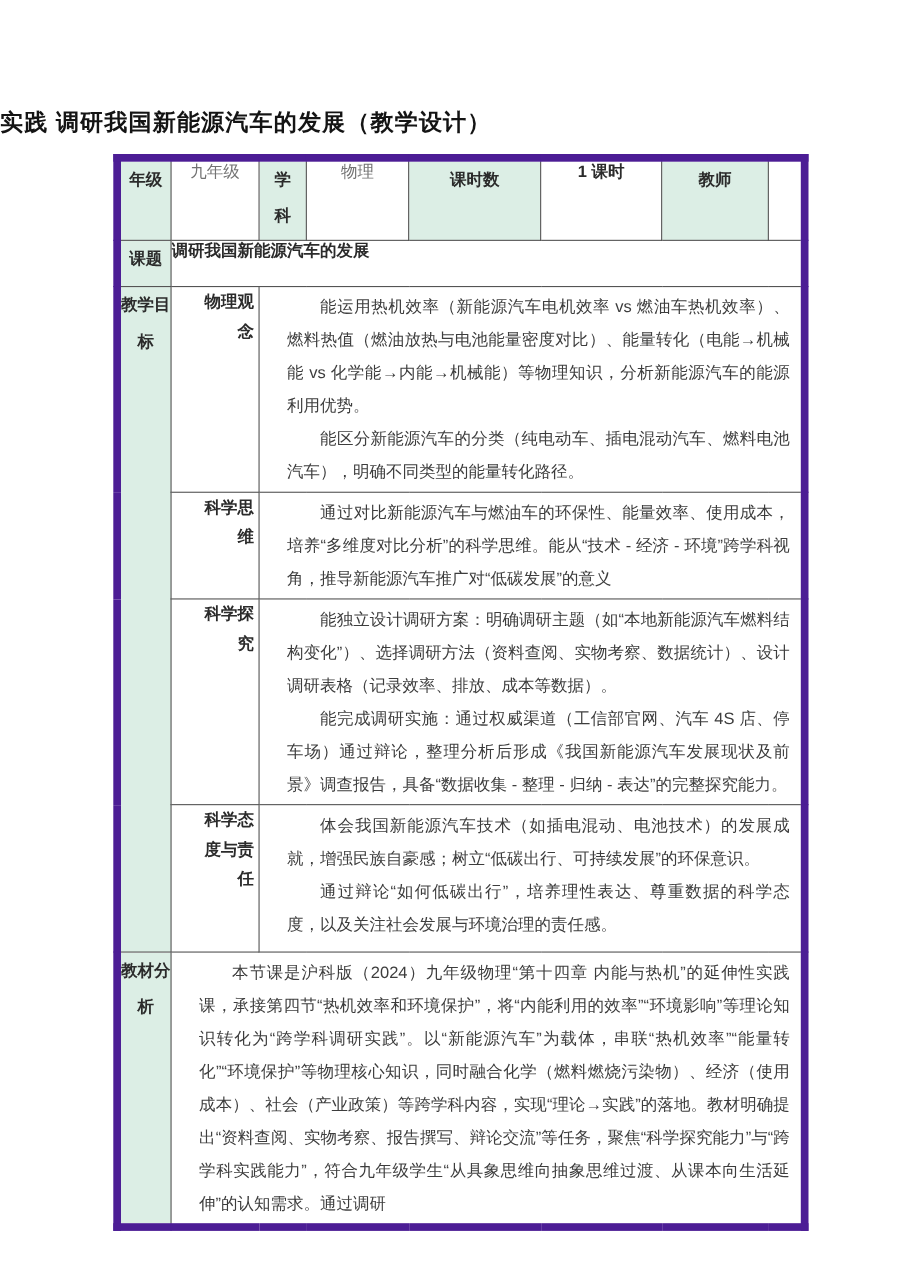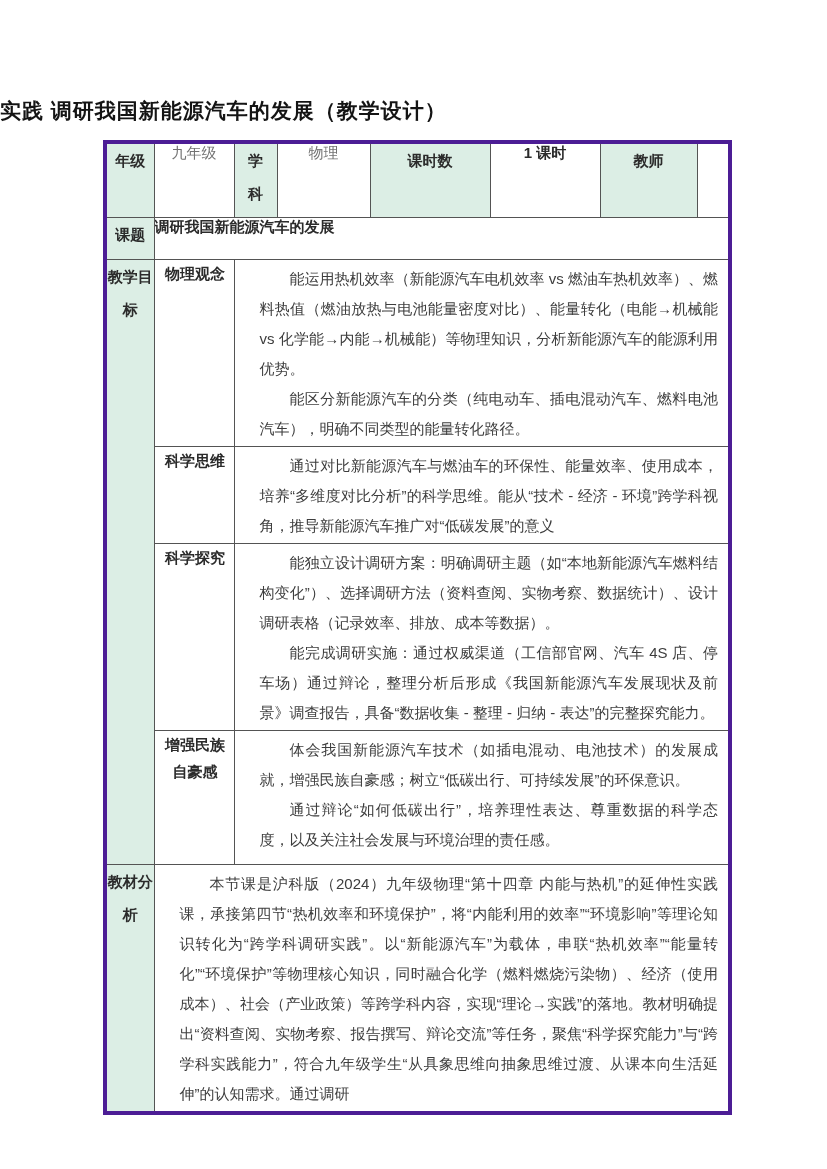--- a/index.html
+++ b/index.html
@@ -17,41 +17,41 @@
     text-align: left;
     font-size: 21px; font-weight: bold; color: #141414;
     letter-spacing: 1px;
     font-family: "Liberation Sans", "DejaVu Sans", sans-serif;
   }
   table.lesson {
     position: absolute; left: 103px; top: 140px;
     width: 625px;
     border-collapse: collapse;
     table-layout: fixed;
-    border: 4px solid #4c1d95;
+    border: 7px solid #4c1d95;
   }
   table.lesson td {
     border: 1px solid #545454;
     font-size: 15px;
     vertical-align: top;
     overflow: hidden;
   }
   .green { background: #dceee5; }
   .lbl {
     font-weight: bold; color: #2b2b2b;
     text-align: center; vertical-align: middle;
     line-height: 33px;
   }
   .val { text-align: center; vertical-align: middle; color: #737373; }
   .val-bold { font-weight: bold; color: #2b2b2b; }
   .narrow-wrap { padding: 0 11px; }
   .sub-lbl {
     font-weight: bold; color: #2b2b2b;
-    vertical-align: middle; text-align: center;
-    padding-left: 6px; padding-right: 4px;
+    vertical-align: middle; text-align: right;
+    padding-left: 21px; padding-right: 4px;
     line-height: 27px;
   }
   .topic-val {
     font-weight: bold; color: #2b2b2b;
     vertical-align: middle;
   }
   .content { padding: 4px 10px 2px 25px; }
   .content p {
     text-indent: 2em;
     text-align: justify;
@@ -115,21 +115,21 @@
 
     <tr style="height:186px">
       <td class="sub-lbl">科学探究</td>
       <td class="content" colspan="6">
         <p>能独立设计调研方案：明确调研主题（如“本地新能源汽车燃料结构变化”）、选择调研方法（资料查阅、实物考察、数据统计）、设计调研表格（记录效率、排放、成本等数据）。</p>
         <p>能完成调研实施：通过权威渠道（工信部官网、汽车 4S 店、停车场）通过辩论，整理分析后形成《我国新能源汽车发展现状及前景》调查报告，具备“数据收集 - 整理 - 归纳 - 表达”的完整探究能力。</p>
       </td>
     </tr>
 
     <tr style="height:134px">
-      <td class="sub-lbl">增强民族自豪感</td>
+      <td class="sub-lbl">科学态度与责任</td>
       <td class="content" colspan="6">
         <p>体会我国新能源汽车技术（如插电混动、电池技术）的发展成就，增强民族自豪感；树立“低碳出行、可持续发展”的环保意识。</p>
         <p>通过辩论“如何低碳出行”，培养理性表达、尊重数据的科学态度，以及关注社会发展与环境治理的责任感。</p>
       </td>
     </tr>
 
     <tr style="height:210px">
       <td class="green lbl">
         <span>教材分析</span>
       </td>

